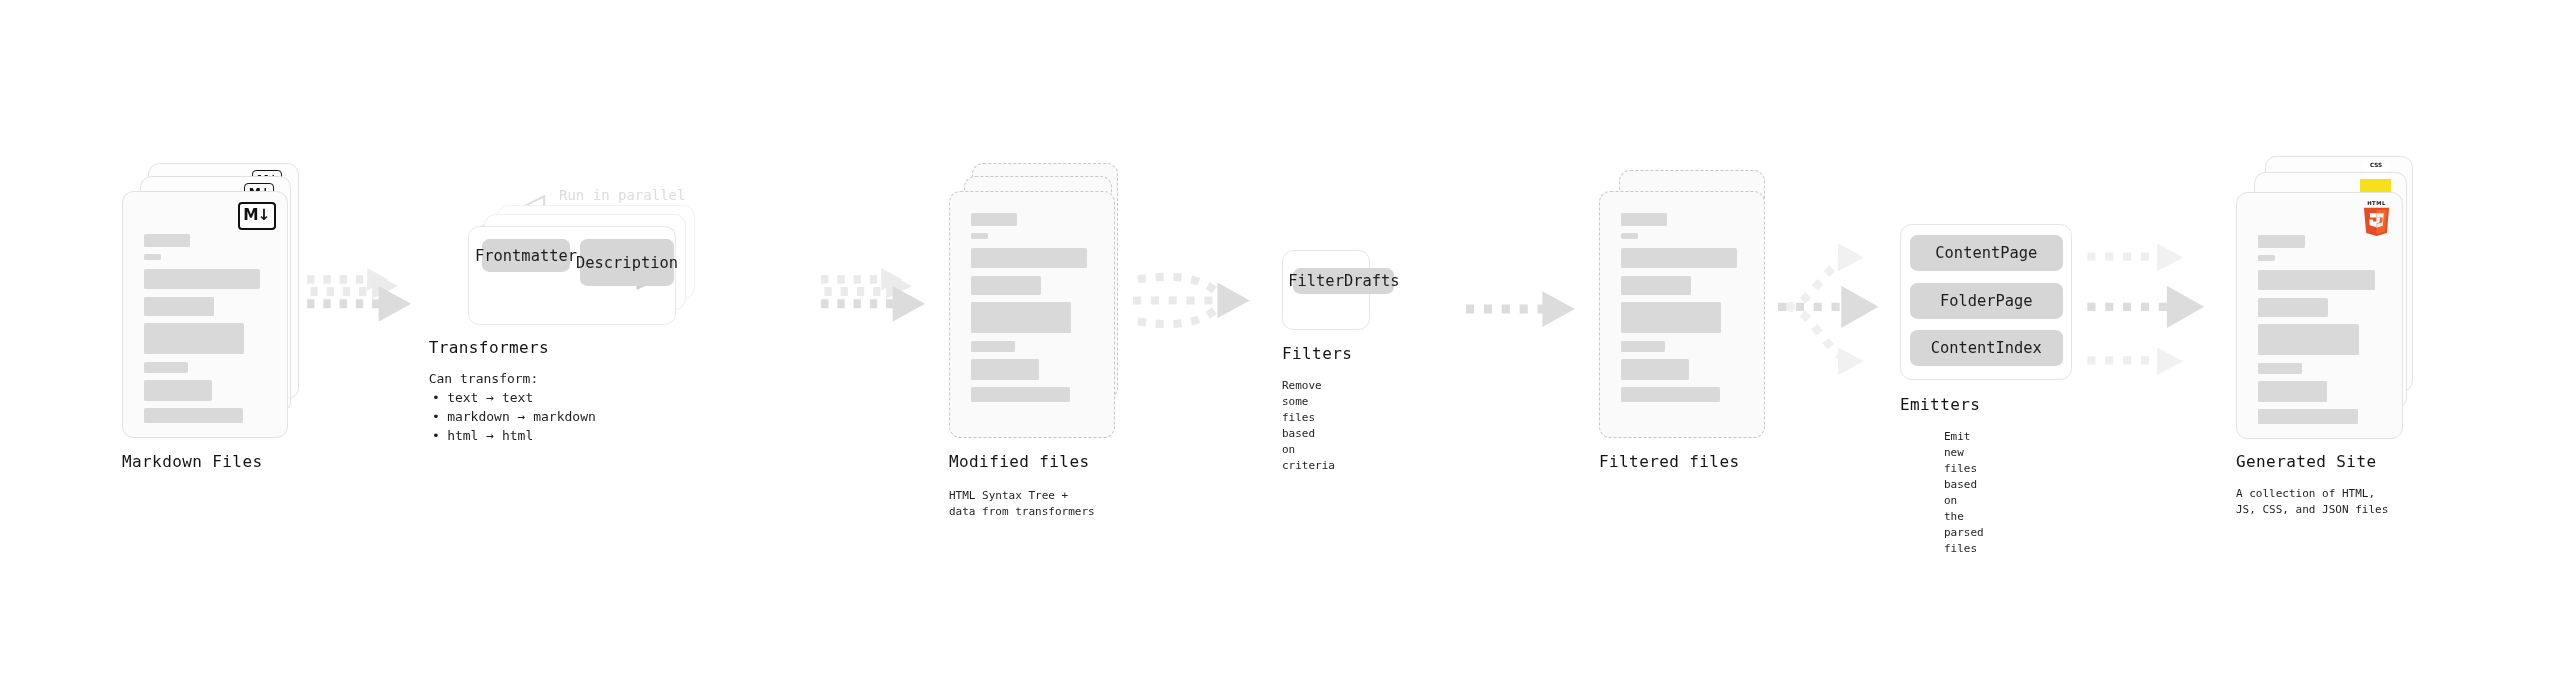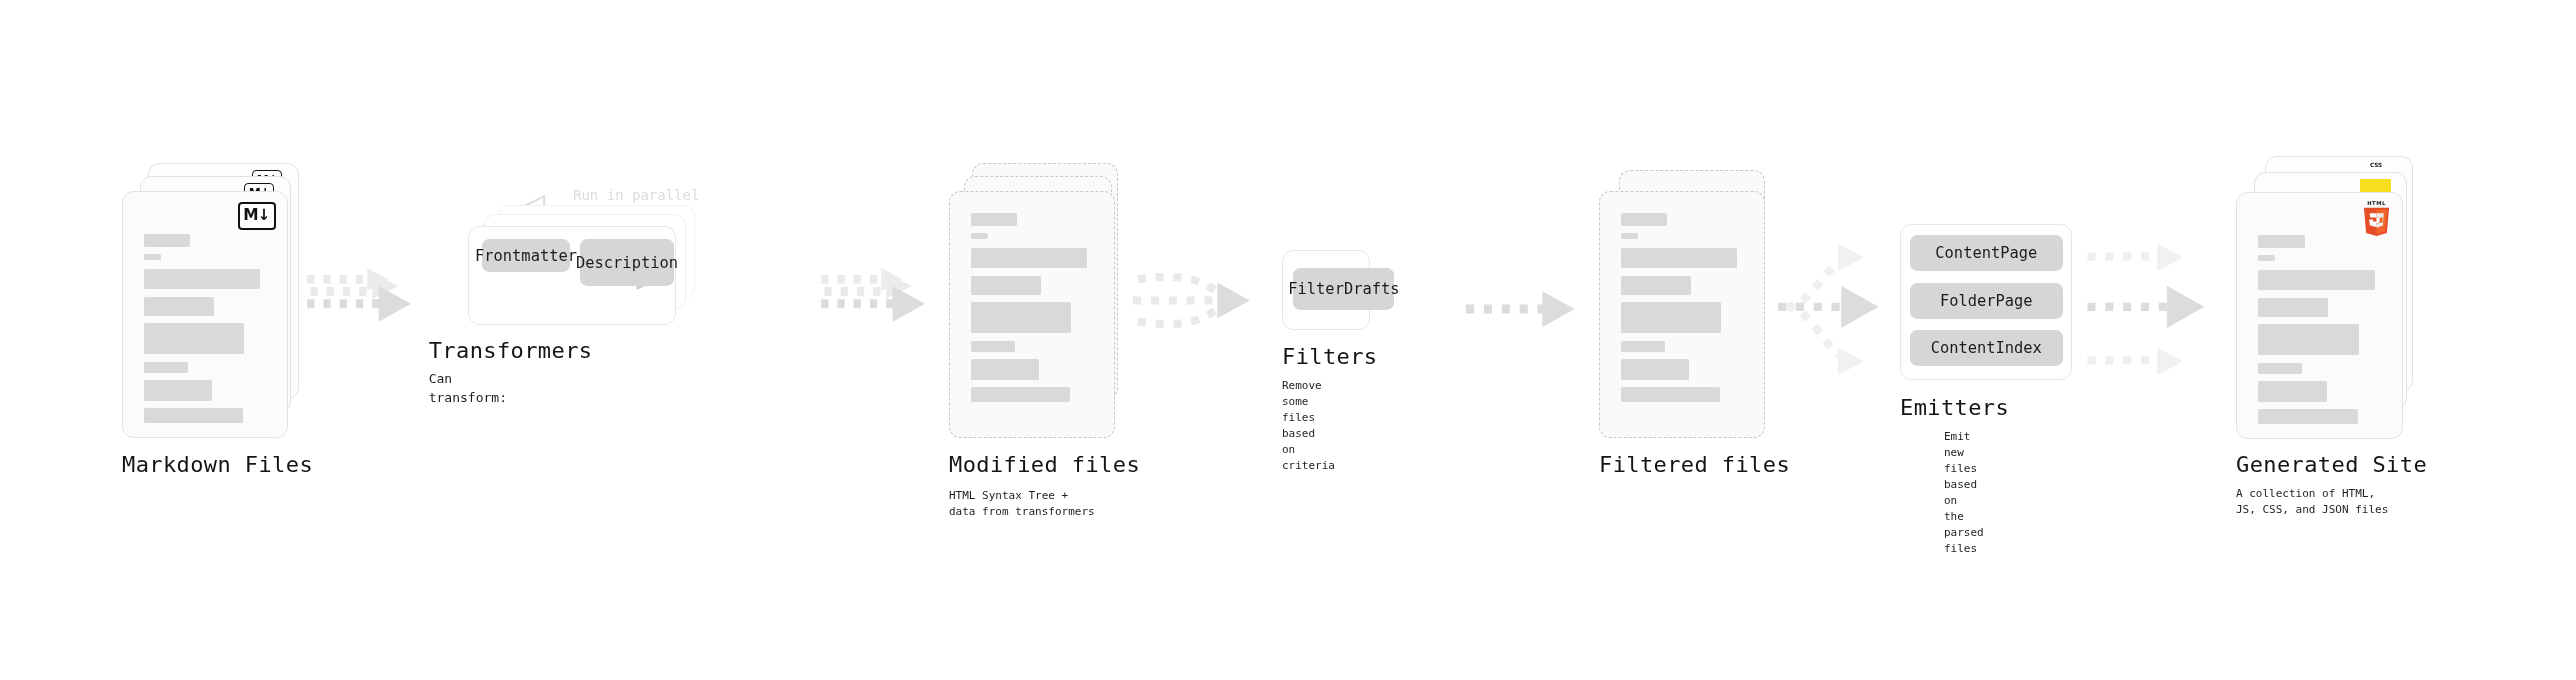--- a/index.html
+++ b/index.html
@@ -65,21 +65,21 @@
     border-radius:7.3px;
     display:flex;align-items:center;justify-content:center;
     font-size:15.4px;color:#1c1c1c;
     white-space:nowrap;
     box-sizing:border-box;
   }
 
   
   .title{
     position:absolute;
-    font-size:22px;
+    font-size:16px;
     letter-spacing:0.4px;
     color:#141414;
     white-space:nowrap;
   }
   .desc{
     position:absolute;
     font-size:11px;
     line-height:1.45;
     color:#1f1f1f;
     white-space:pre-line;
@@ -146,21 +146,21 @@
     <line x1="0" y1="44" x2="94" y2="44"></line>
   </g>
   <polygon points="88,22 88,66 128,44" fill="#dcdcdc"></polygon>
 </svg>
 
 <div class="stage" style="left:445px;top:185px;">
 
   <svg style="left:29px;top:0;width:163px;height:65px;" viewBox="0 0 200 80" width="163" height="65">
     <path d="M0,56 L86,14 L86,40" stroke="#dcdcdc" stroke-width="2.5" fill="none" stroke-linejoin="miter"></path>
   </svg>
-  <div class="parallel" style="left:114px;top:1.6px;margin-left:14px;">Run in parallel</div>
+  <div class="parallel" style="left:114px;top:1.6px;">Run in parallel</div>
 
   <div class="gbox" style="left:52px;top:19.5px;width:198px;height:94px;border-color:#f2f2f2;"></div>
   <div class="chip" style="left:70px;top:32.5px;width:72px;height:41px;background:#ededed;color:transparent;">&nbsp;</div>
   <div class="chip" style="left:163px;top:32.5px;width:78px;height:41px;background:#ededed;color:transparent;">&nbsp;</div>
 
   <div class="gbox" style="left:39px;top:29px;width:202px;height:96px;border-color:#efefef;"></div>
   <div class="chip" style="left:54px;top:42px;width:73px;height:42px;background:#e6e6e6;color:transparent;">&nbsp;</div>
   <div class="chip" style="left:150px;top:42px;width:80px;height:42px;background:#e6e6e6;color:transparent;">&nbsp;</div>
 
   <div class="gbox" style="left:23px;top:41px;width:208px;height:99px;border-color:#e8e8e8;"></div>
@@ -179,20 +179,25 @@
   <div class="chip" style="left:37px;top:54px;width:88px;height:33px;">
     <span>Frontmatter</span>
   </div>
   <div class="chip" style="left:135px;top:54px;width:94px;height:47px;justify-content:center;">
     <span>Description</span>
   </div>
 
   <div class="title" style="left:-16.3px;top:153px;">Transformers</div>
   <div class="sublabel" style="left:-16.3px;top:185px;">
     <div>Can transform:</div>
+    <ul class="bullets">
+      <li>text → text</li>
+      <li>markdown → markdown</li>
+      <li>html → html</li>
+    </ul>
   </div>
 </div>
 
 <svg style="left:821px;top:268px;width:114px;height:65px;" viewBox="0 0 140 80" width="114" height="65">
   <g stroke="#eaeaea" stroke-width="11" stroke-dasharray="9 11" fill="none">
     <line x1="0" y1="14" x2="86" y2="14"></line>
     <line x1="4" y1="29" x2="90" y2="29"></line>
   </g>
   <polygon points="74,0 74,28 100,14" fill="#ececec"></polygon>
   <polygon points="80,6 80,38 112,22" fill="#ebebeb"></polygon>
@@ -228,21 +233,21 @@
   <g stroke="#e9e9e9" stroke-width="10" stroke-dasharray="10 12" fill="none">
     <path d="M6,14 C46,8 86,8 112,38"></path>
     <path d="M6,66 C46,72 86,72 112,42"></path>
     <line x1="0" y1="40" x2="108" y2="40"></line>
   </g>
   <polygon points="104,18 104,62 144,40" fill="#dcdcdc"></polygon>
 </svg>
 
 <div class="stage" style="left:1282px;top:250px;">
   <div class="gbox" style="left:0;top:0;width:88px;height:80px;"></div>
-  <div class="chip" style="left:11.4px;top:18px;width:101px;height:42px;">
+  <div class="chip" style="left:11.4px;top:18px;width:101px;height:26px;">
     <span>FilterDrafts</span>
   </div>
   <div class="title" style="left:0;top:94px;">Filters</div>
   <div class="desc" style="left:0;top:128px;">Remove some files based
 on criteria</div>
 </div>
 
 <svg style="left:1466px;top:291px;width:130px;height:41px;" viewBox="0 0 160 50" width="130" height="41">
   <line x1="0" y1="22" x2="100" y2="22" stroke="#dcdcdc" stroke-width="11" stroke-dasharray="10 12"></line>
   <polygon points="94,0 94,44 134,22" fill="#dcdcdc"></polygon>

